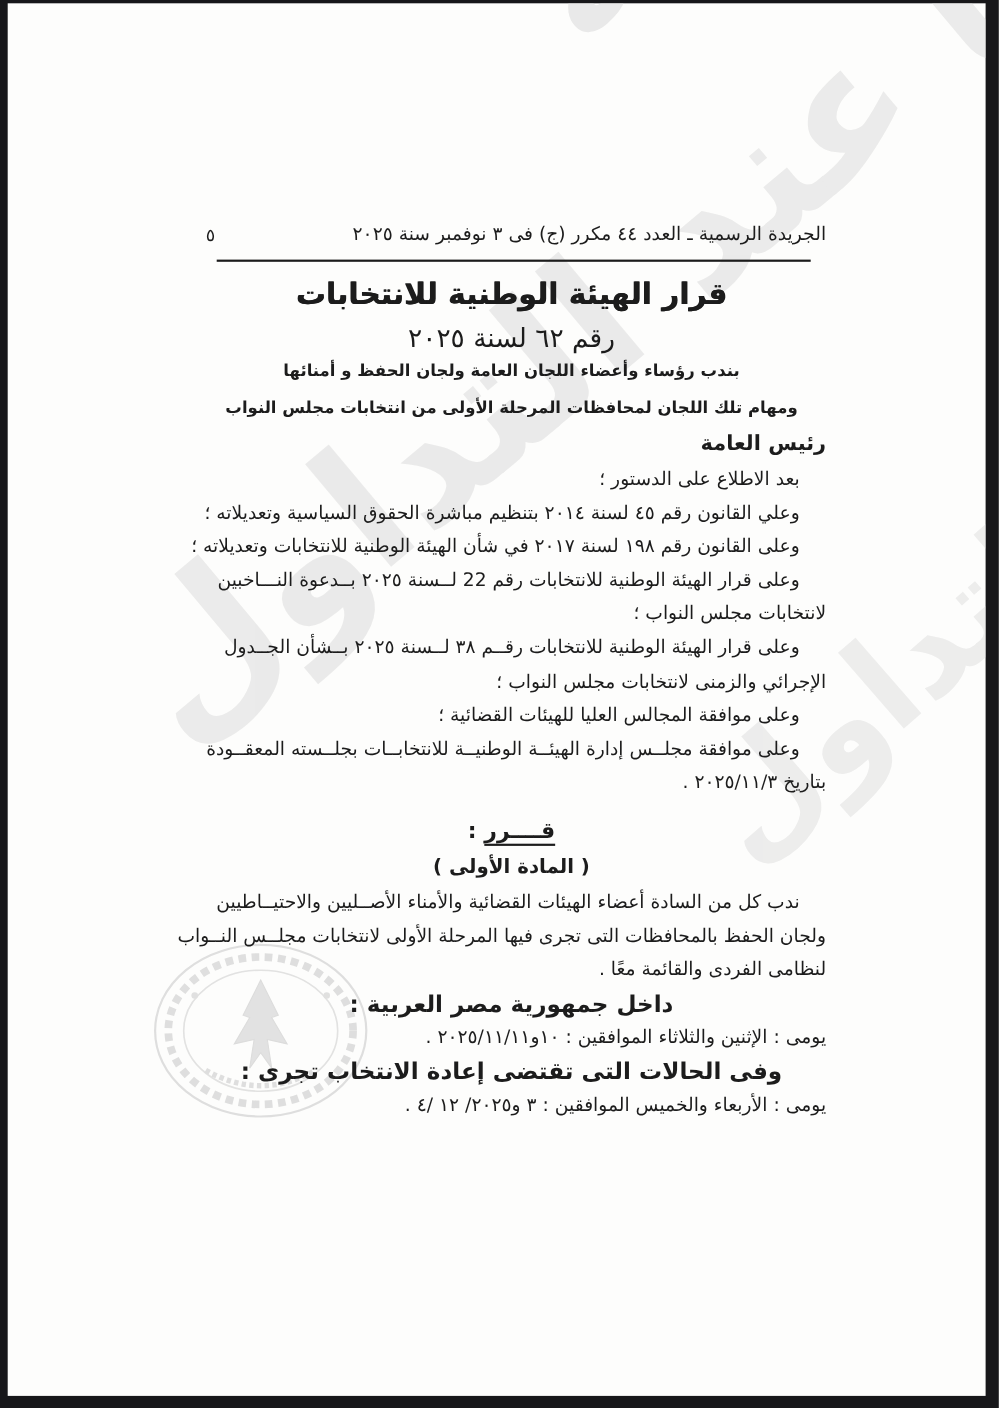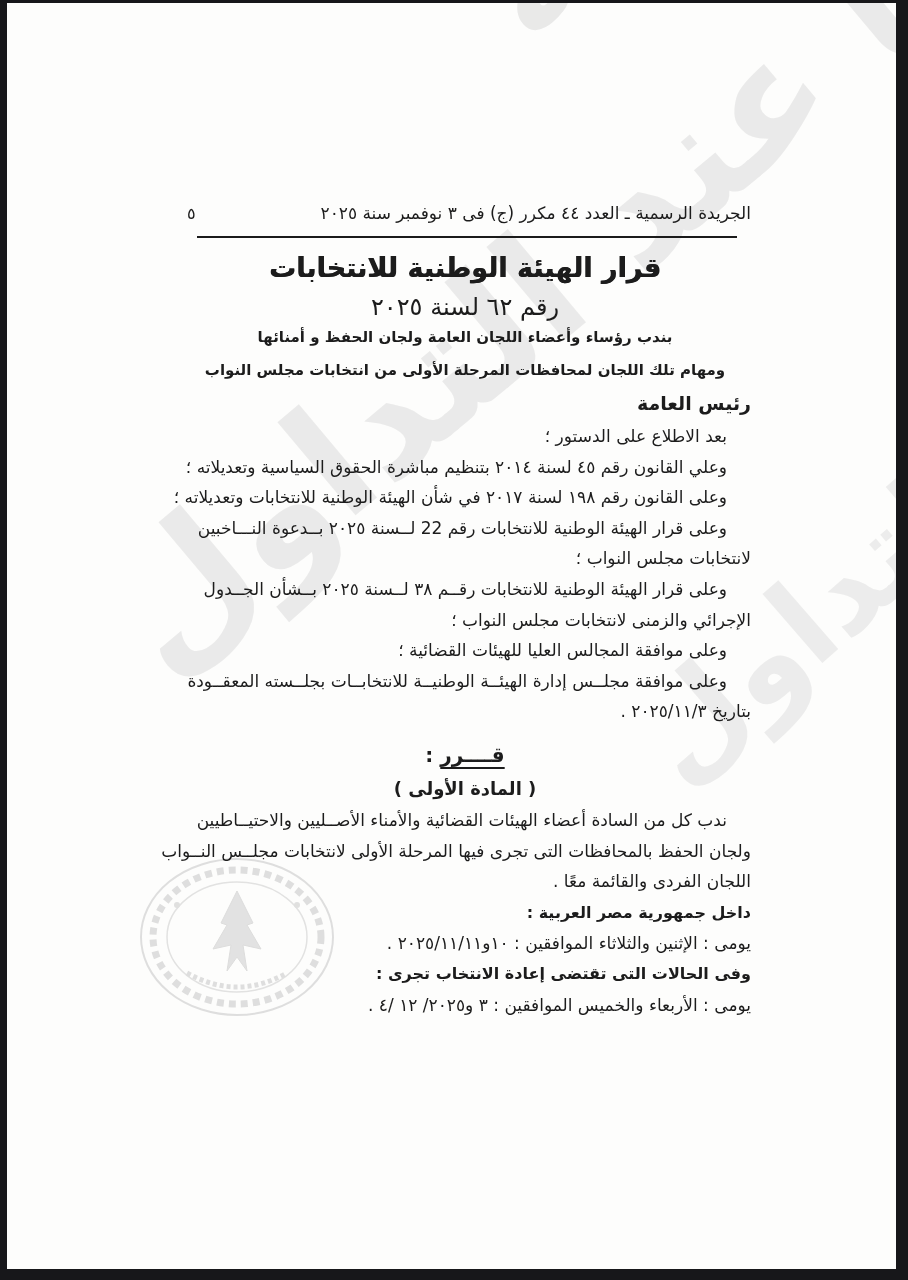--- a/index.html
+++ b/index.html
@@ -36,21 +36,21 @@
   .rule{height:2px;background:#1b1b1b;width:540px;margin:13px 14px 0 auto;}
   .title{
     margin:14px 0 0;text-align:center;font-size:27px;font-weight:bold;
     text-shadow:.6px 0 0 currentColor;letter-spacing:0;
   }
   .center-bold-lg{text-align:center;font-weight:normal;font-size:24px;margin-top:10px;}
   .center-bold{text-align:center;font-weight:bold;font-size:15px;line-height:33px;}
   .issuer{text-align:right;font-weight:bold;font-size:19px;line-height:30px;margin-top:1px;}
   .line{text-align:right;line-height:30.6px;white-space:nowrap;}
   .line.ind{padding-right:24px;}
-  .line.b{font-weight:bold;font-size:16px;}
+  .line.b{font-weight:bold;font-size:21px;text-align:center;}
   #preamble{margin-top:3px;}
   .decree-line{text-align:center;font-size:20px;font-weight:bold;margin-top:13px;line-height:31px;}
   .decree-word{text-decoration:underline;text-underline-offset:5px;letter-spacing:1px;}
   .article-h{text-align:center;font-weight:bold;font-size:18px;line-height:31px;margin-top:2px;}
   #article{margin-top:1px;}
   #schedule{margin-top:1px;}
 </style>
 </head>
 <body>
 
@@ -101,21 +101,21 @@
     <div class="decree-line">
       <span class="decree-word">قــــرر</span>
       <span>:</span>
     </div>
 
     <div class="article-h">( المادة الأولى )</div>
 
     <div id="article">
         <div class="line ind">ندب كل من السادة أعضاء الهيئات القضائية والأمناء الأصــليين والاحتيــاطيين</div>
         <div class="line">ولجان الحفظ بالمحافظات التى تجرى فيها المرحلة الأولى لانتخابات مجلــس النــواب</div>
-        <div class="line">اللجان الفردى والقائمة معًا .</div>
+        <div class="line">لنظامى الفردى والقائمة معًا .</div>
       </div>
 
     <div id="schedule">
         <div class="line b">داخل جمهورية مصر العربية :</div>
         <div class="line">يومى : الإثنين والثلاثاء الموافقين : ١٠و⁦٢٠٢٥/١١/١١⁩ .</div>
         <div class="line b">وفى الحالات التى تقتضى إعادة الانتخاب تجرى :</div>
         <div class="line">يومى : الأربعاء والخميس الموافقين : ٣ و⁦٢٠٢٥/ ١٢ /٤⁩ .</div>
       </div>
 
   </div>

